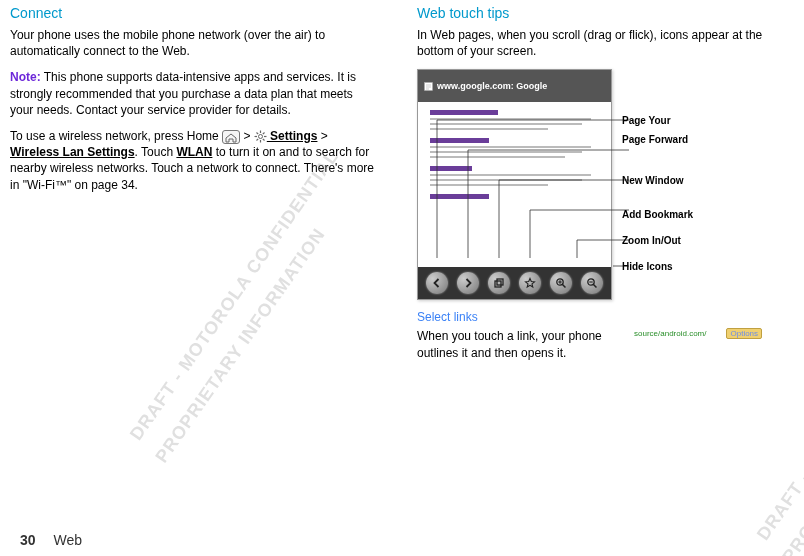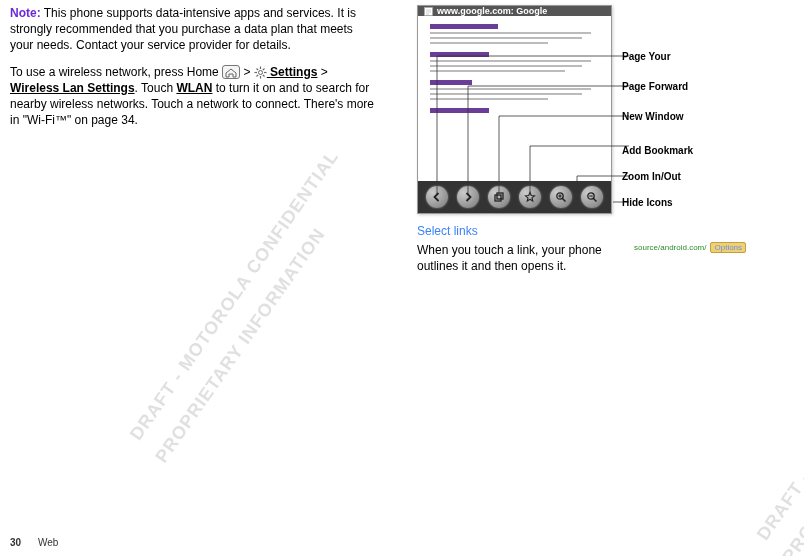--- a/index.html
+++ b/index.html
@@ -95,21 +95,21 @@
   width: 195px;
   border: 1px solid #999;
   background: #fff;
   box-shadow: 1px 1px 3px rgba(0,0,0,0.2);
 }
 .titlebar {
   background: #555;
   color: #fff;
   font-size: 9px;
   font-weight: bold;
-  padding: 0 6px;
+  padding: 11px 6px;
   display: flex;
   align-items: center;
   gap: 4px;
 }
 .page-icon {
   width: 9px;
   height: 9px;
   display: inline-block;
 }
 .page-body {
@@ -184,52 +184,54 @@
 }
 .select-links-text { flex: 1; }
 .link-preview {
   width: 150px;
   font-size: 8px;
 }
 .link-preview .url {
   color: #2a8f2a;
   display: flex;
   align-items: center;
-  gap: 4px;
+  gap: 20px;
   margin-bottom: 2px;
 }
 .options-btn {
   background: #f0d070;
   border: 1px solid #c0a040;
   color: #6e8fe7;
   padding: 0 3px;
   border-radius: 2px;
   font-size: 8px;
 }
 .link-preview .title {
   color: #4169e1;
 }
 .link-preview .title b { font-weight: bold; }
 
 .footer {
   position: absolute;
   bottom: 8px;
-  left: 10px;
-  font-size: 10px;
+  left: 20px;
+  font-size: 14px;
   color: #333;
   margin-top: 12px;
 }
 .footer b { margin-right: 14px; }
 </style>
 </head>
 <body>
 
 <div class="page">
 
   <div class="col">
+    <div class="h1">Connect</div>
+    <p>Your phone uses the mobile phone network (over the air) to automatically connect to the Web.</p>
     <p>
       <span class="note-lbl">Note:</span><span> This phone supports data-intensive apps and services. It is strongly recommended that you purchase a data plan that meets your needs. Contact your service provider for details.</span>
     </p>
     <p>
       <span>To use a wireless network, press Home </span><span class="home-icon"><svg width="16" height="12" viewBox="0 0 16 12">
             <path d="M3 7 L8 3 L13 7 L13 11 L10 11 L10 8 L6 8 L6 11 L3 11 Z" fill="none" stroke="#666" stroke-width="1"></path>
           </svg></span><span> &gt; </span><span class="gear-icon"><svg width="13" height="13" viewBox="0 0 13 13">
             <circle cx="6.5" cy="6.5" r="2" fill="none" stroke="#666" stroke-width="1"></circle>
             <g stroke="#666" stroke-width="1.2">
               <line x1="6.5" y1="0.5" x2="6.5" y2="3"></line>
@@ -241,20 +243,22 @@
               <line x1="10.5" y1="2.5" x2="8.8" y2="4.2"></line>
               <line x1="4.2" y1="8.8" x2="2.5" y2="10.5"></line>
             </g>
           </svg></span><span class="bold"> Settings</span><span> &gt; </span><span class="bold">Wireless Lan Settings</span><span>. Touch </span><span class="bold">WLAN</span><span> to turn it on and to search for nearby wireless networks. Touch a network to connect. There's more in "Wi-Fi™" on page 34.</span>
     </p>
     <div class="watermark w1a">DRAFT - MOTOROLA CONFIDENTIAL</div>
     <div class="watermark w1b">PROPRIETARY INFORMATION</div>
   </div>
 
   <div class="col">
+    <div class="h1">Web touch tips</div>
+    <p>In Web pages, when you scroll (drag or flick), icons appear at the bottom of your screen.</p>
 
     <div class="phone-wrap">
       <svg class="lead-lines">
 
         <polyline points="20,189 20,51 212,51" fill="none" stroke="#333" stroke-width="0.8"></polyline>
         <polyline points="51,189 51,81 212,81" fill="none" stroke="#333" stroke-width="0.8"></polyline>
         <polyline points="82,189 82,111 212,111" fill="none" stroke="#333" stroke-width="0.8"></polyline>
         <polyline points="113,189 113,141 212,141" fill="none" stroke="#333" stroke-width="0.8"></polyline>
         <polyline points="160,189 160,171 212,171" fill="none" stroke="#333" stroke-width="0.8"></polyline>
         <polyline points="196,197 212,197" fill="none" stroke="#333" stroke-width="0.8"></polyline>
@@ -330,21 +334,21 @@
                 <circle cx="5" cy="5" r="3.2" fill="none" stroke="#222" stroke-width="1.3"></circle>
                 <line x1="7.5" y1="7.5" x2="10.5" y2="10.5" stroke="#222" stroke-width="1.5"></line>
                 <line x1="3.3" y1="5" x2="6.7" y2="5" stroke="#222" stroke-width="1.1"></line>
               </svg>
             </div>
         </div>
       </div>
 
       <div class="legend">
         <div class="legend-row" style="top:32px">Page Your</div>
-        <div class="legend-row" style="top:62px">Page Forward</div>
+        <div class="legend-row" style="top:51px">Page Forward</div>
         <div class="legend-row" style="top:92px">New Window</div>
         <div class="legend-row" style="top:126px">Add Bookmark</div>
         <div class="legend-row" style="top:152px">Zoom In/Out</div>
         <div class="legend-row" style="top:178px">Hide Icons</div>
       </div>
     </div>
 
     <div class="h3">Select links</div>
     <div class="select-links-row">
       <p class="select-links-text">When you touch a link, your phone outlines it and then opens it.</p>

